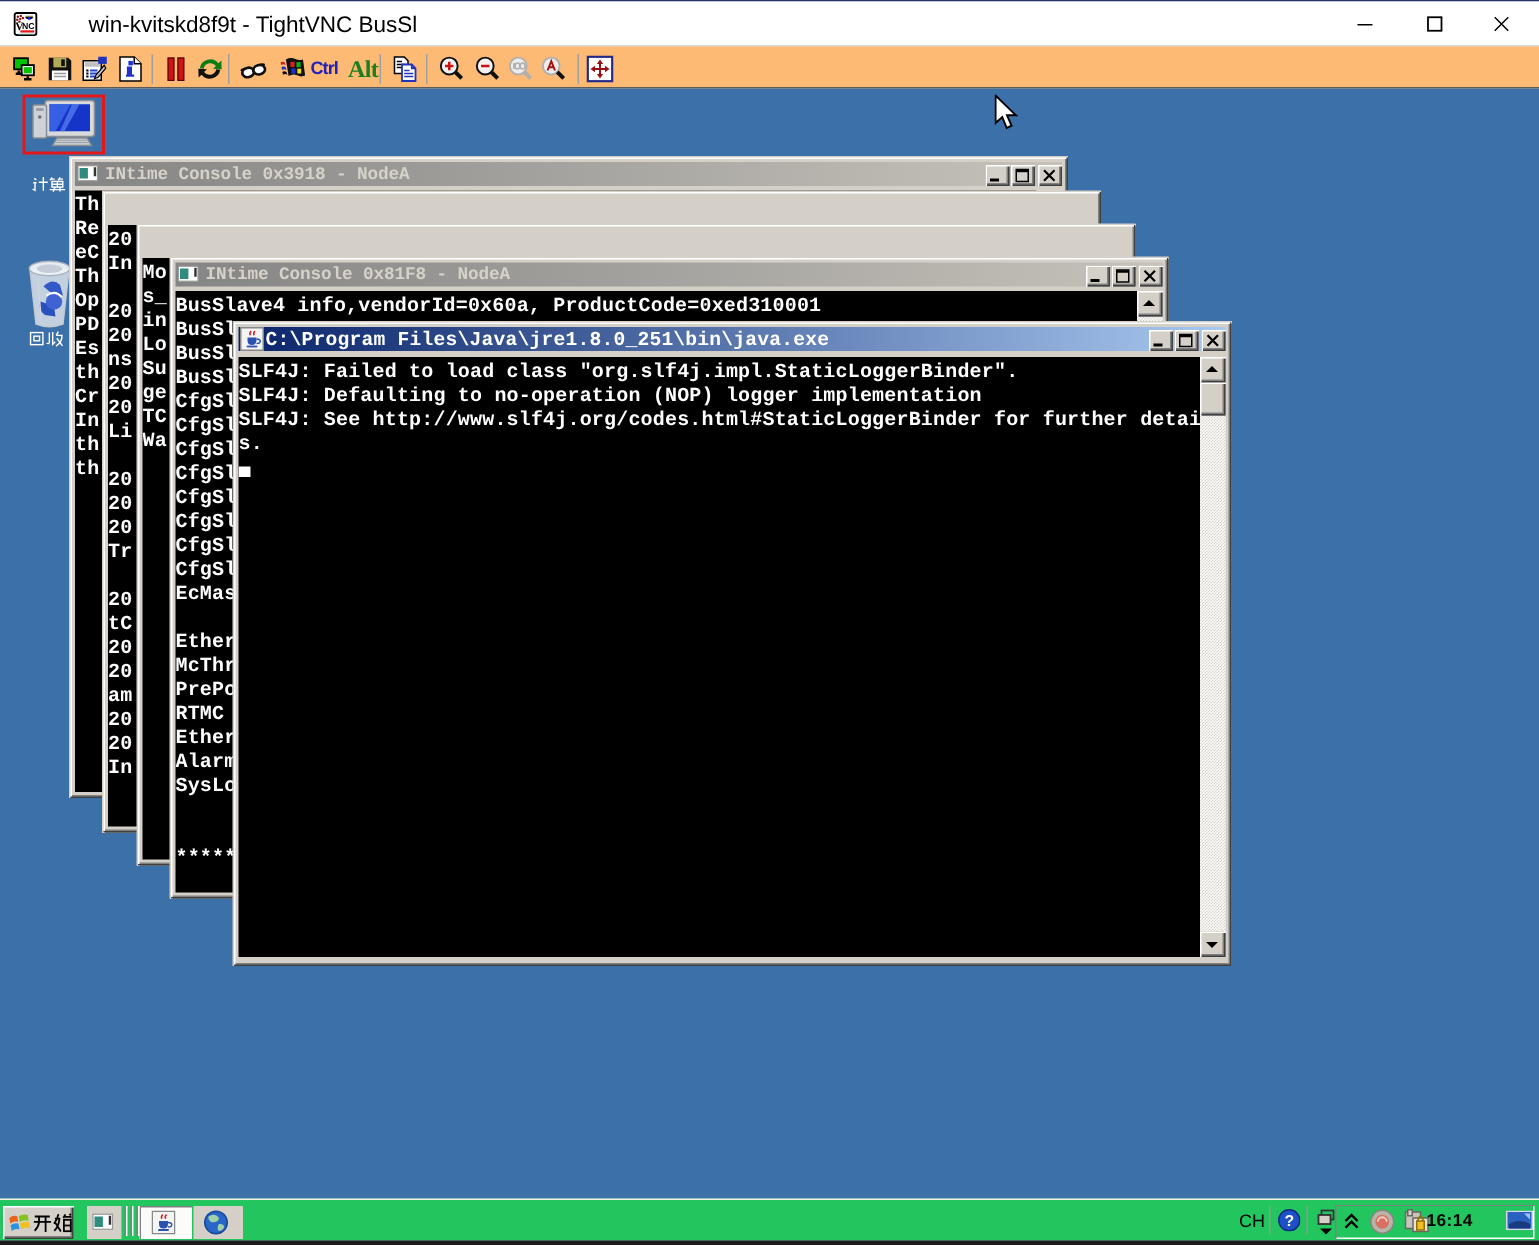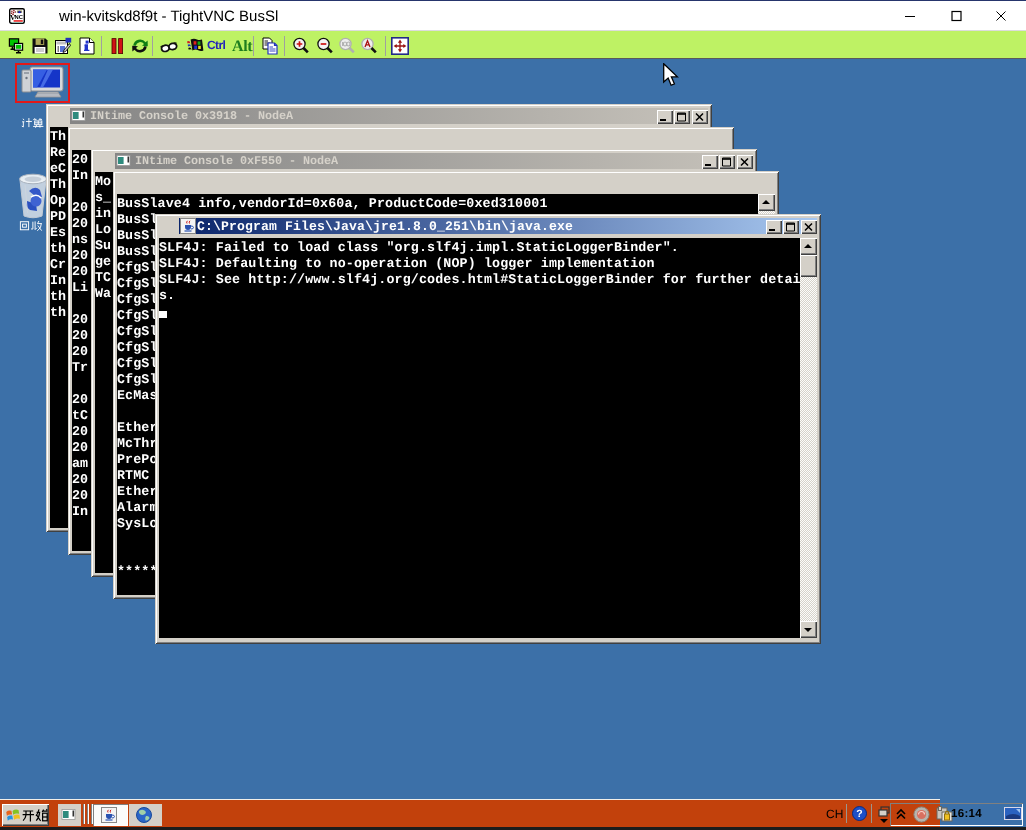--- a/index.html
+++ b/index.html
@@ -5,50 +5,50 @@
 * { margin:0; padding:0; box-sizing:border-box; }
 html,body { width:1026px; height:830px; overflow:hidden; }
 body { font-family:"Liberation Sans", sans-serif; position:relative; background:#f1f0ef; -webkit-font-smoothing:antialiased; text-rendering:geometricPrecision; }
 #frame { position:absolute; left:0; top:0; width:1026px; height:830px; border-top:1px solid #26356c; }
 
 #apptitle { position:absolute; left:0; top:1px; width:1026px; height:29px; background:#ffffff; }
 #apptitle .txt { position:absolute; left:59px; top:7px; font-size:15px; color:#000; }
 #vncicon { position:absolute; left:9px; top:7px; width:16px; height:16px; }
 .capbtn { position:absolute; top:0; width:16px; height:16px; }
 
-#toolbar { position:absolute; left:0; top:30px; width:1026px; height:29px; background:#bef264; border-top:1px solid #dcdcdc; border-bottom:1px solid #5a5a5a; }
+#toolbar { position:absolute; left:0; top:30px; width:1026px; height:29px; background:#fdba74; border-top:1px solid #dcdcdc; border-bottom:1px solid #5a5a5a; }
 .tsep { position:absolute; top:5px; width:1px; height:20px; background:#a0a0a0; }
 .ticon { position:absolute; top:6px; width:18px; height:18px; }
 
 #desktop { position:absolute; left:0; top:59px; width:1026px; height:768px; background:#3c70a8; overflow:hidden; }
 
 .cwin { position:absolute; width:666px; height:428px; background:#d4d0c8; padding:4px;
   box-shadow: inset 1px 1px 0 #d4d0c8, inset -1px -1px 0 #404040, inset 2px 2px 0 #ffffff, inset -2px -2px 0 #808080; }
-.ctitle { position:relative; height:16px; background:linear-gradient(90deg,#858585,#c6c2ba); display:flex; align-items:center;margin-left:20px; }
+.ctitle { position:relative; height:16px; background:linear-gradient(90deg,#858585,#c6c2ba); display:flex; align-items:center; }
 .ctitle.active { background:linear-gradient(90deg,#0a246a,#a8c8f0); }
 .ctitle .ticn { width:16px; height:16px; margin-left:1px; flex:0 0 16px; }
 .ctitle .ttxt { margin-left:3px; font-family:"Liberation Mono",monospace; font-weight:bold; font-size:11.8px; letter-spacing:-0.08px; color:#d6d2ca; white-space:nowrap; }
 .ctitle.active .ttxt { color:#ffffff; font-size:13.1px; letter-spacing:0.14px; }
 .cbtns { position:absolute; right:0; top:2px; display:flex; }
 .cbtn { width:16px; height:14px; background:#d4d0c8; margin-left:1px; position:relative;
   box-shadow: inset 1px 1px 0 #ffffff, inset -1px -1px 0 #404040, inset -2px -2px 0 #808080; }
 .cbtn.cl { margin-left:2px; }
 .ccontent { position:absolute; left:4px; top:22px; background:#000; overflow:hidden; }
 .ccontent pre { font-family:"Liberation Mono",monospace; font-weight:bold; font-size:13.34px; line-height:16px; color:#fff; letter-spacing:0.125px; padding-top:3px; }
 
 .sbar { position:absolute; width:17px; background-color:#fcfcfa; background-image:linear-gradient(45deg,#d6d2ca 25%,transparent 25%,transparent 75%,#d6d2ca 75%),linear-gradient(45deg,#d6d2ca 25%,transparent 25%,transparent 75%,#d6d2ca 75%); background-size:2px 2px; background-position:0 0,1px 1px; }
 .sbtn { position:absolute; left:0; width:17px; height:17px; background:#d4d0c8;
   box-shadow: inset 1px 1px 0 #ffffff, inset -1px -1px 0 #404040, inset -2px -2px 0 #808080; }
 .sthumb { position:absolute; left:0; width:17px; background:#d4d0c8;
   box-shadow: inset 1px 1px 0 #ffffff, inset -1px -1px 0 #404040, inset -2px -2px 0 #808080; }
 .arr { position:absolute; width:0; height:0; border-left:4px solid transparent; border-right:4px solid transparent; left:4px; }
 .arr.up { border-bottom:4px solid #000; top:6px; }
 .arr.dn { border-top:4px solid #000; top:7px; }
 
-#taskbar { position:absolute; left:0; top:799px; width:940px; height:28px; background:#c2410c; border-top:1px solid #f2efe9; }
+#taskbar { position:absolute; left:0; top:799px; width:1026px; height:28px; background:#22c55e; border-top:1px solid #f2efe9; }
 .tbtn { position:absolute; top:4px; height:22px; background:#d4d0c8;
   box-shadow: inset 1px 1px 0 #ffffff, inset -1px -1px 0 #404040, inset -2px -2px 0 #808080; }
 #tray { position:absolute; left:890px; top:3px; width:133px; height:23px;
   box-shadow: inset 1px 1px 0 #808080, inset -1px -1px 0 #ffffff; }
 #bottomedge { position:absolute; left:0; top:827px; width:1026px; height:3px; background:#1c1c1c; }
 </style>
 </head>
 <body>
 <div id="frame"></div>
 <div id="apptitle">
@@ -314,60 +314,60 @@
   <div class="sbar" style="right:4px;top:23px;height:401px">
       <div class="sbtn" style="top:0">
         <i class="arr up"></i>
       </div>
       <div class="sbtn" style="bottom:0;top:auto">
         <i class="arr dn"></i>
       </div>
     </div>
 </div>
 <div class="cwin" style="left:91px;top:149px">
-  <div class="ctitle">
-      <svg class="ticn" viewBox="0 0 16 16">
-        <rect x="1" y="2.5" width="13" height="10" fill="#fff" stroke="#9a9a9a" stroke-width="0.8"></rect>
-        <rect x="2" y="4" width="5.6" height="7" fill="#2e8b7e"></rect>
-        <rect x="11.5" y="3.5" width="1.6" height="6" fill="#333"></rect>
-      </svg>
-    <span class="ttxt">INtime Console 0xF550 - NodeA</span>
-    <div class="cbtns">
-      <div class="cbtn"><svg width="16" height="14" viewBox="0 0 16 14">
-            <rect x="3" y="9" width="6" height="2" fill="#000"></rect>
-          </svg></div>
-      <div class="cbtn"><svg width="16" height="14" viewBox="0 0 16 14">
-            <path d="M3.5 3 H11.5 V11 H3.5 Z" fill="none" stroke="#000"></path>
-            <path d="M3.5 4 H11.5" stroke="#000" stroke-width="1.6"></path>
-          </svg></div>
-      <div class="cbtn cl"><svg width="16" height="14" viewBox="0 0 16 14">
-            <path d="M4 3.5 L11 10.5 M11 3.5 L4 10.5" stroke="#000" stroke-width="1.5"></path>
-          </svg></div>
-    </div>
-  </div>
   <div class="ccontent" style="width:641px;height:401px;top:23px">
       <pre>Mo
 s_
 in
 Lo
 Su
 ge
 TC
 Wa</pre>
     </div>
   <div class="sbar" style="right:4px;top:23px;height:401px">
       <div class="sbtn" style="top:0">
         <i class="arr up"></i>
       </div>
       <div class="sbtn" style="bottom:0;top:auto">
         <i class="arr dn"></i>
       </div>
     </div>
 </div>
 <div class="cwin" style="left:113px;top:171px">
+  <div class="ctitle">
+      <svg class="ticn" viewBox="0 0 16 16">
+        <rect x="1" y="2.5" width="13" height="10" fill="#fff" stroke="#9a9a9a" stroke-width="0.8"></rect>
+        <rect x="2" y="4" width="5.6" height="7" fill="#2e8b7e"></rect>
+        <rect x="11.5" y="3.5" width="1.6" height="6" fill="#333"></rect>
+      </svg>
+    <span class="ttxt">INtime Console 0x81F8 - NodeA</span>
+    <div class="cbtns">
+      <div class="cbtn"><svg width="16" height="14" viewBox="0 0 16 14">
+            <rect x="3" y="9" width="6" height="2" fill="#000"></rect>
+          </svg></div>
+      <div class="cbtn"><svg width="16" height="14" viewBox="0 0 16 14">
+            <path d="M3.5 3 H11.5 V11 H3.5 Z" fill="none" stroke="#000"></path>
+            <path d="M3.5 4 H11.5" stroke="#000" stroke-width="1.6"></path>
+          </svg></div>
+      <div class="cbtn cl"><svg width="16" height="14" viewBox="0 0 16 14">
+            <path d="M4 3.5 L11 10.5 M11 3.5 L4 10.5" stroke="#000" stroke-width="1.5"></path>
+          </svg></div>
+    </div>
+  </div>
   <div class="ccontent" style="width:641px;height:401px;top:23px">
       <pre>BusSlave4 info,vendorId=0x60a, ProductCode=0xed310001
 BusSl
 BusSl
 BusSl
 CfgSl
 CfgSl
 CfgSl
 CfgSl
 CfgSl

